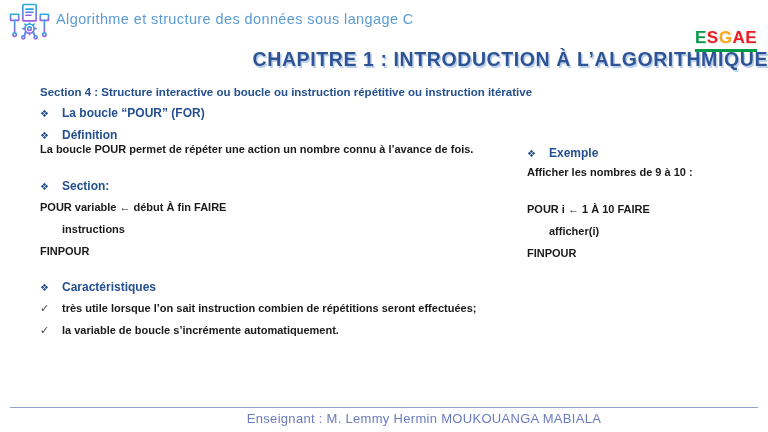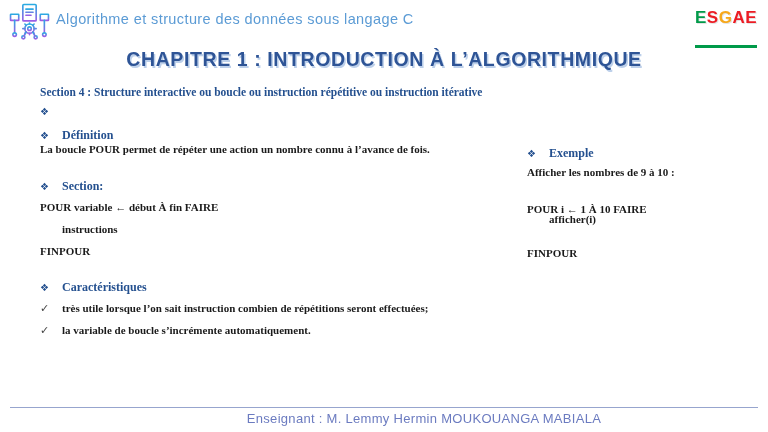--- a/index.html
+++ b/index.html
@@ -13,42 +13,42 @@
     --c-line:#97A5CE;
   }
   *{margin:0;padding:0;box-sizing:border-box;}
   html,body{width:768px;height:432px;}
   body{
     background:#FFFFFF;
     font-family:"Liberation Sans",sans-serif;
     position:relative;
     overflow:hidden;
   }
-  .abs{position:absolute;white-space:nowrap;font-family:Liberation Serif, serif;}
+  .abs{position:absolute;white-space:nowrap;}
 
   
   .hdr-icon{position:absolute;left:9px;top:3px;width:41px;height:41px;}
   .course-title{
     position:absolute;left:56px;top:11px;
     font-size:14.5px;color:var(--c-header);
     letter-spacing:0.4px;
   }
   .logo{
-    position:absolute;right:11px;top:8px;
+    position:absolute;right:11px;top:28px;
     font-size:17px;font-weight:bold;
-    padding-bottom:17px;
+    padding-bottom:1px;
     border-bottom:3px solid #009A49;
     letter-spacing:0.5px;
     text-shadow:1px 1px 0 #E4E4E4;
   }
 
   
   .chapter-title{
     position:absolute;top:48px;left:0;width:100%;
-    text-align:center;
+    text-align:right;
     font-size:19.5px;font-weight:bold;
     color:var(--c-title);
     letter-spacing:0.6px;
     text-shadow:1.5px 1.5px 0 var(--c-title-shadow);
   }
 
   
   .section-heading{
     left:40px;top:86px;
     font-size:11.5px;font-weight:bold;color:var(--c-heading);
@@ -118,20 +118,21 @@
   <div class="course-title">Algorithme et structure des données sous langage C</div>
 
   <div class="logo" style="border-bottom-color: rgb(0, 154, 73);"><span style="color: rgb(0, 154, 73);">E</span><span style="color: rgb(236, 28, 36);">S</span><span style="color: rgb(247, 168, 27);">G</span><span style="color: rgb(236, 28, 36);">A</span><span style="color: rgb(236, 28, 36);">E</span></div>
 
   <div class="chapter-title">CHAPITRE 1 : INTRODUCTION À L’ALGORITHMIQUE</div>
 
   <div class="abs section-heading">Section 4 : Structure interactive ou boucle ou instruction répétitive ou instruction itérative</div>
 
   <div class="abs bullet-row" style="left:40px;top:106px">
     <span class="bullet-glyph">❖</span>
+    <span class="bullet-label">La boucle “POUR” (FOR)</span>
   </div>
 
   <div class="abs bullet-row" style="left:40px;top:128px">
     <span class="bullet-glyph">❖</span>
     <span class="bullet-label">Définition</span>
   </div>
 
   <div class="abs body-line" style="left:40px;top:143px">La boucle POUR permet de répéter une action un nombre connu à l’avance de fois.</div>
 
   <div class="abs bullet-row" style="left:40px;top:179px">
@@ -158,19 +159,19 @@
   </div>
 
   <div class="abs bullet-row" style="left:527px;top:146px">
     <span class="bullet-glyph">❖</span>
     <span class="bullet-label">Exemple</span>
   </div>
 
   <div class="abs body-line" style="left:527px;top:166px">Afficher les nombres de 9 à 10 :</div>
 
   <div class="abs body-line" style="left:527px;top:203px">POUR i ← 1 À 10 FAIRE</div>
-  <div class="abs body-line" style="left:549px;top:213px">afficher(i)</div>
+  <div class="abs body-line" style="left:549px;top:225px">afficher(i)</div>
   <div class="abs body-line" style="left:527px;top:247px">FINPOUR</div>
 
   <div class="footer-line"></div>
   <div class="footer-text">Enseignant : M. Lemmy Hermin MOUKOUANGA MABIALA</div>
 
 </div>
 
 </body></html>

